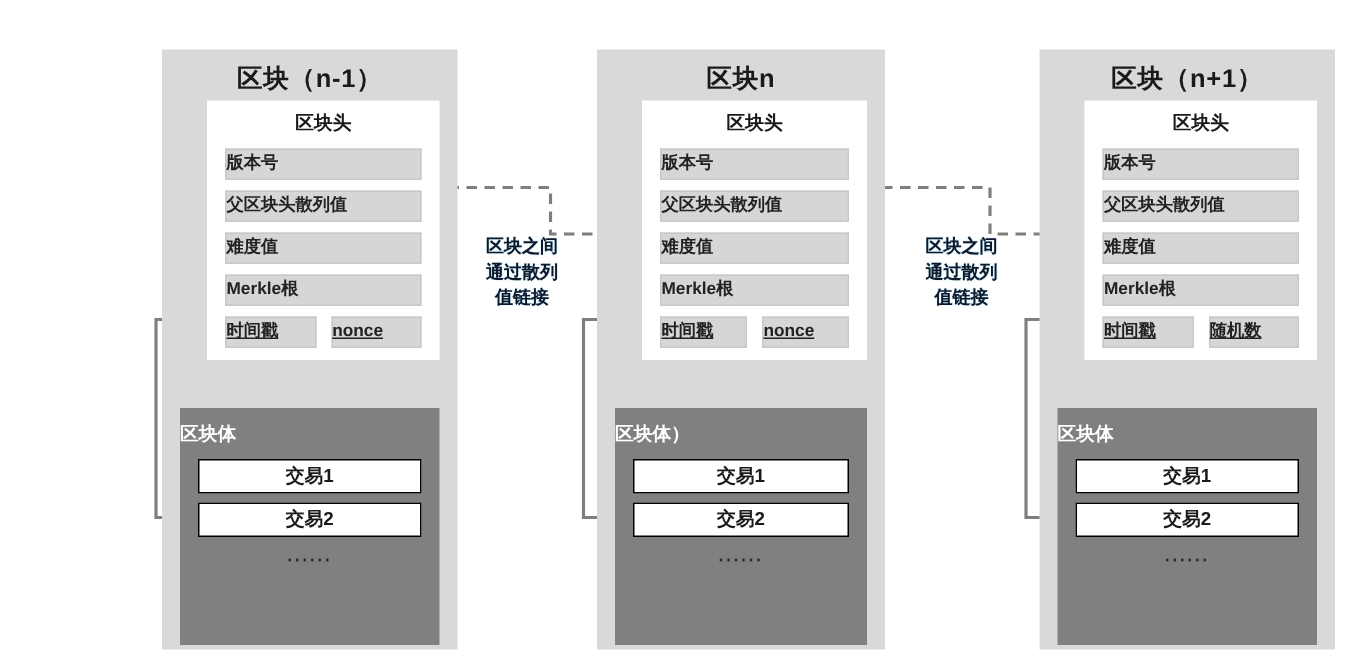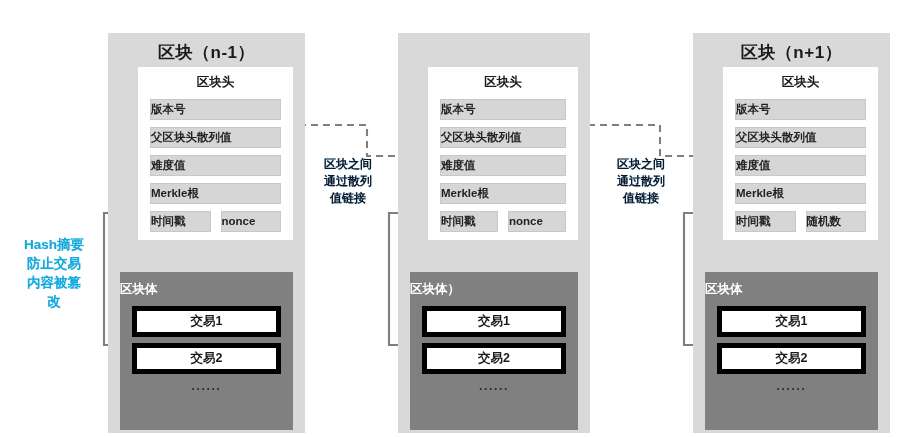--- a/index.html
+++ b/index.html
@@ -23,32 +23,32 @@
   .header-title{
     text-align:center;font-size:12.5px;font-weight:bold;color:#1a1a1a;
     padding:7px 0 8px 0;
   }
   .field{
     margin:0 12px 7px 12px;background:#d6d6d6;border:1px solid #c8c8c8;
     height:19px;line-height:19px;text-align:left;
     font-size:11.5px;font-weight:bold;color:#222;
   }
   .field-row{display:flex;gap:10px;margin:0 12px 2px 12px;}
-  .field-row .field{margin:0;flex:1 1 0;}
+  .field-row .field{margin:0;flex:1 1 0;text-decoration:underline;}
 
   .body-box{
     position:absolute;left:12px;right:12px;background:#808080;
     padding-bottom:10px;
   }
   .body-title{
     text-align:left;font-size:12.5px;font-weight:bold;color:#ffffff;
     padding:9px 0 8px 0;
   }
   .tx{
-    margin:0 12px 6px 12px;background:#ffffff;border:5px solid #000000;
+    margin:0 12px 6px 12px;background:#ffffff;border:1px solid #000000;
     height:21px;line-height:21px;text-align:center;
     font-size:12.5px;font-weight:bold;color:#1a1a1a;
   }
   .dots{
     text-align:center;color:#2b2b2b;font-size:12px;font-weight:bold;
     letter-spacing:1px;padding-top:2px;
   }
 
   
   .note{
@@ -117,20 +117,21 @@
 
     <div class="body-box" style="top:239px;height:148px;">
       <div class="body-title">区块体</div>
       <div class="tx">交易1</div>
       <div class="tx">交易2</div>
       <div class="dots">······</div>
     </div>
   </div>
 
   <div class="block" style="left:398px;top:33px;width:192px;height:400px;">
+    <div class="block-title">区块n</div>
 
     <div class="header-box">
       <div class="header-title">区块头</div>
       <div class="field">版本号</div>
       <div class="field">父区块头散列值</div>
       <div class="field">难度值</div>
       <div class="field">Merkle根</div>
       <div class="field-row">
         <div class="field">时间戳</div>
         <div class="field">nonce</div>
@@ -161,26 +162,20 @@
     </div>
 
     <div class="body-box" style="top:239px;height:148px;">
       <div class="body-title">区块体</div>
       <div class="tx">交易1</div>
       <div class="tx">交易2</div>
       <div class="dots">······</div>
     </div>
   </div>
 
-  <div class="note note-left" style="left:6px;top:235px;width:96px;">
-    <div>Hash摘要</div>
-    <div>防止交易</div>
-    <div>内容被篡</div>
-    <div>改</div>
-  </div>
 
   <div class="note" style="left:305px;top:156px;width:86px;">
     <div>区块之间</div>
     <div>通过散列</div>
     <div>值链接</div>
   </div>
 
   <div class="note" style="left:598px;top:156px;width:86px;">
     <div>区块之间</div>
     <div>通过散列</div>

